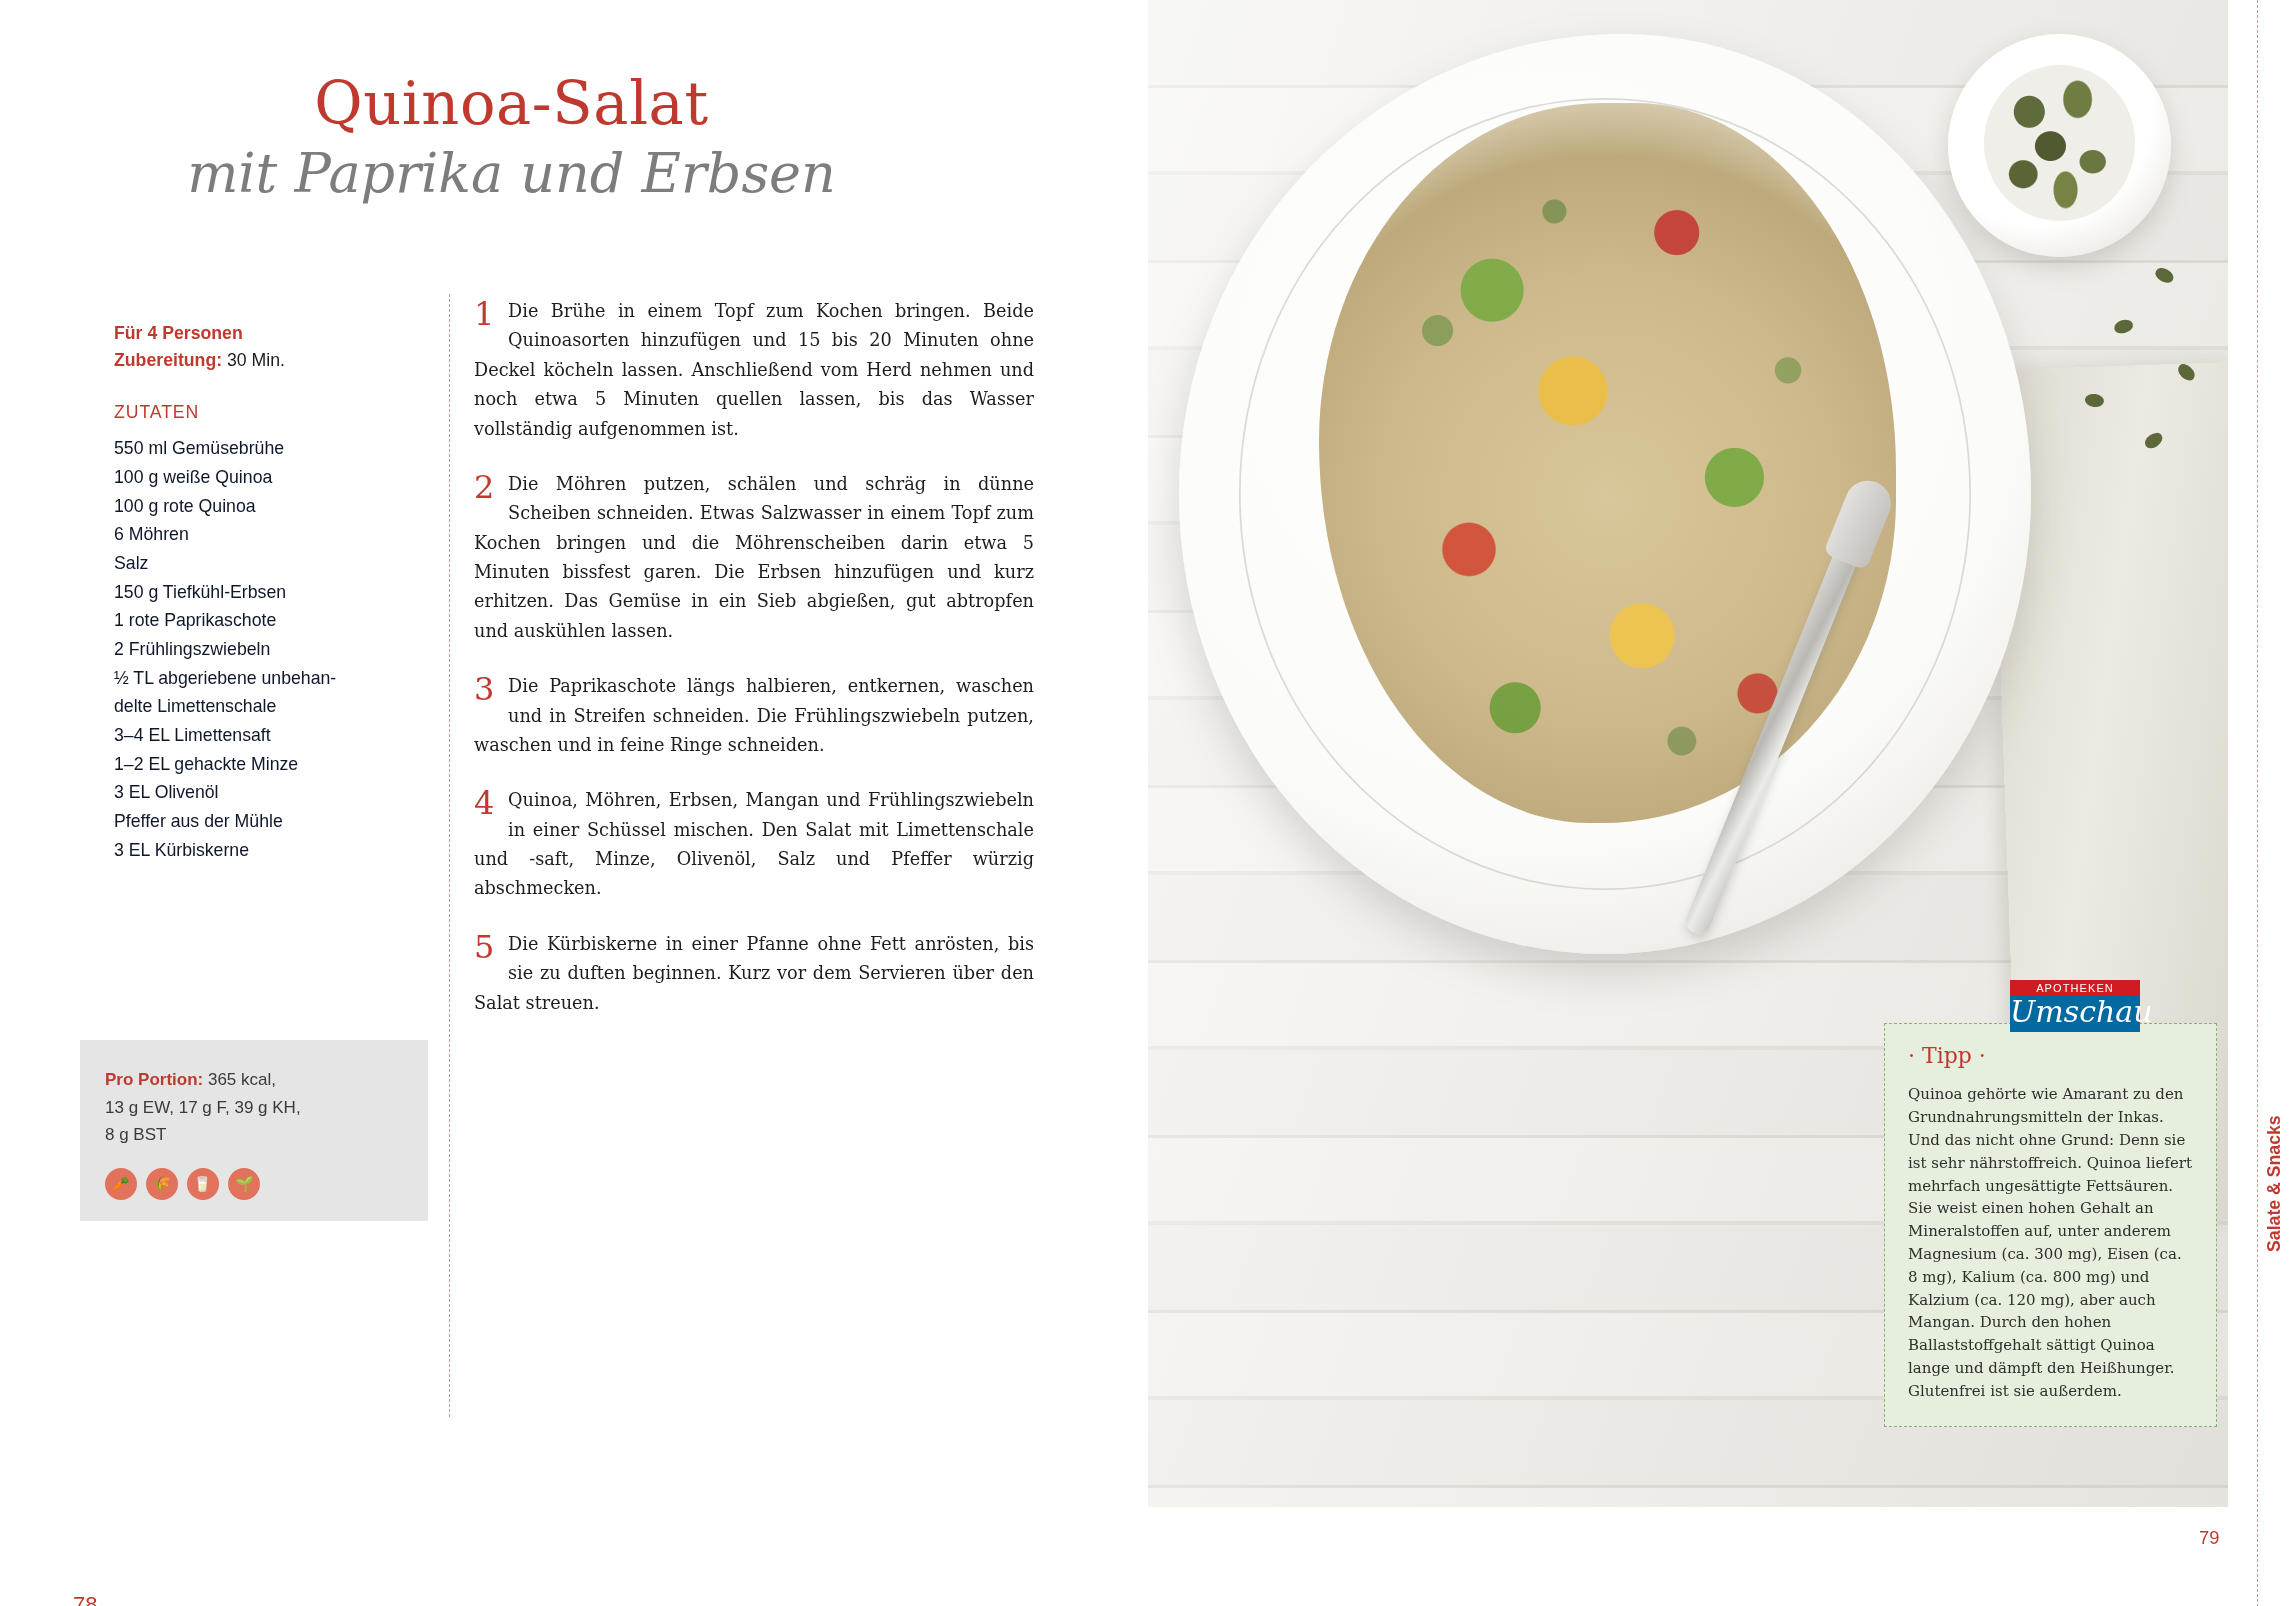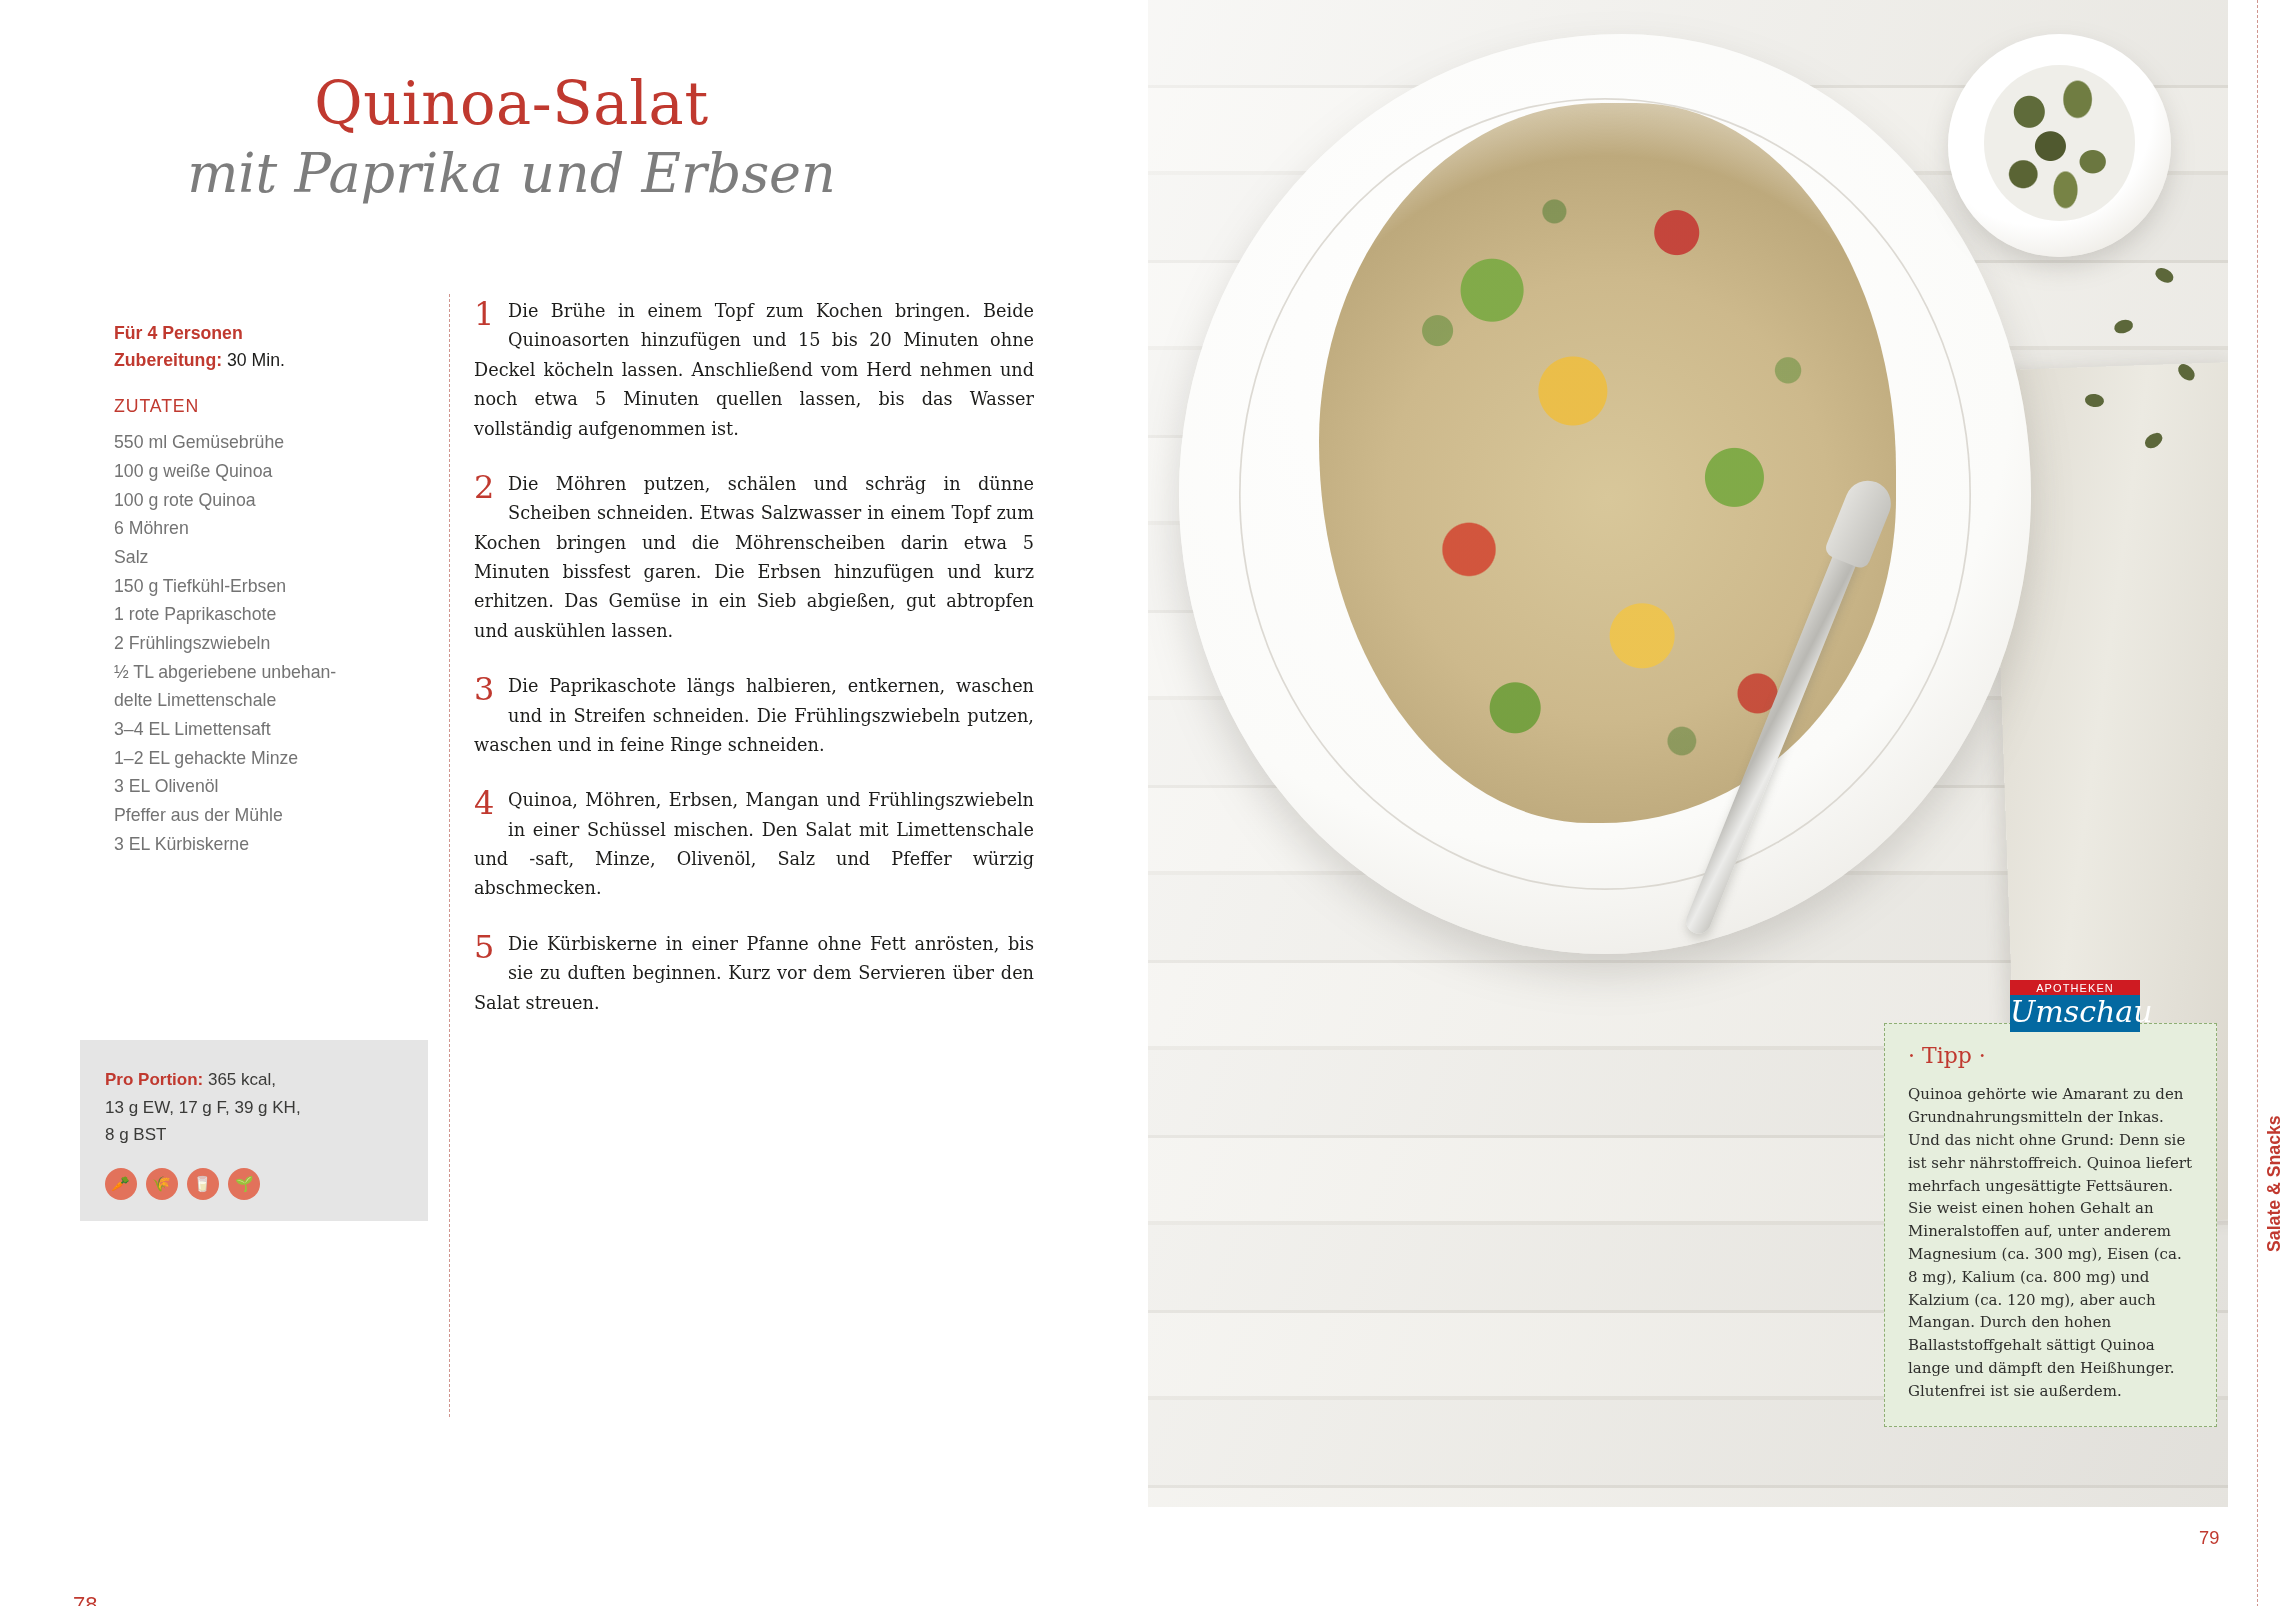--- a/index.html
+++ b/index.html
@@ -53,30 +53,30 @@
     top: 320px;
     width: 320px;
   }
   .serves {
     font-size: 17.7px;
     line-height: 1.55;
     color: #1d1d1b;
   }
   .serves .bold-red { color: #c0392f; font-weight: bold; }
   .zutaten-head {
-    margin-top: 21px;
+    margin-top: 27px;
     font-size: 17.7px;
     letter-spacing: 0.9px;
     color: #c0392f;
   }
   .ing-list {
     margin-top: 11.4px;
     font-size: 17.7px;
     line-height: 1.62;
-    color: #737373;
+    color: #0f172a;
   }
   .ing-list div { white-space: pre; }
 
   
   .nutri-box {
     position: absolute;
     left: 80px;
     top: 1040px;
     width: 348px;
     background: #e5e5e5;

